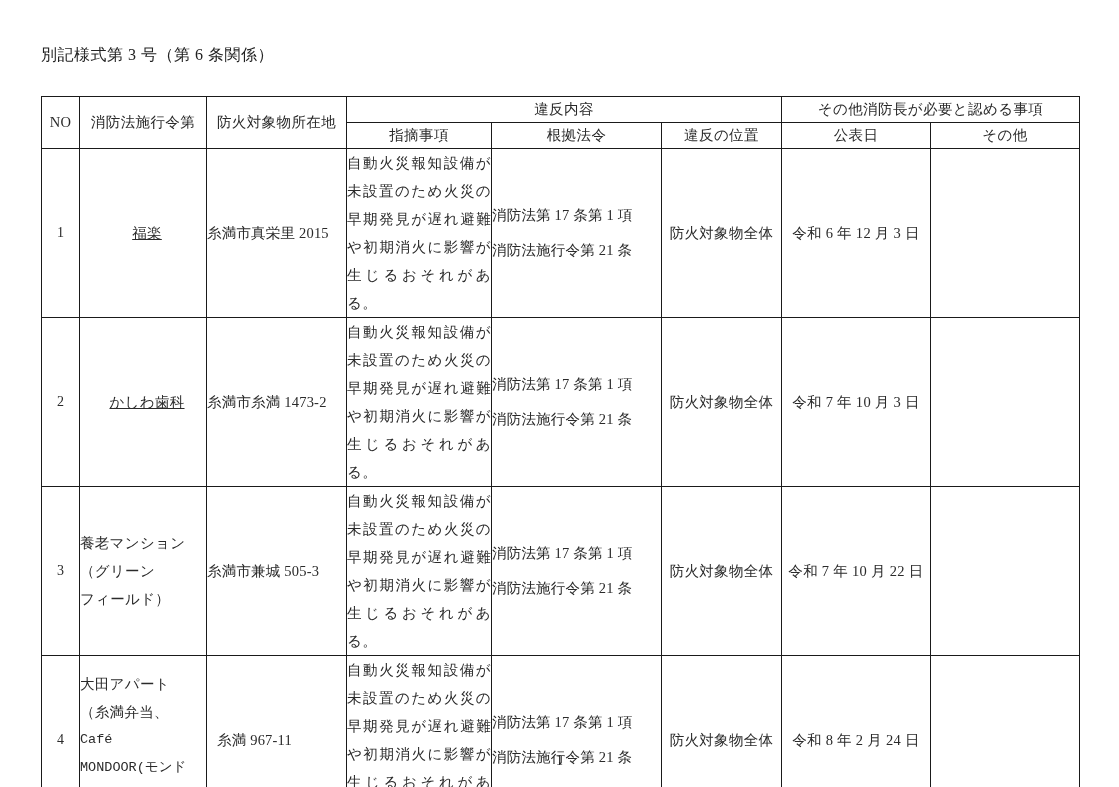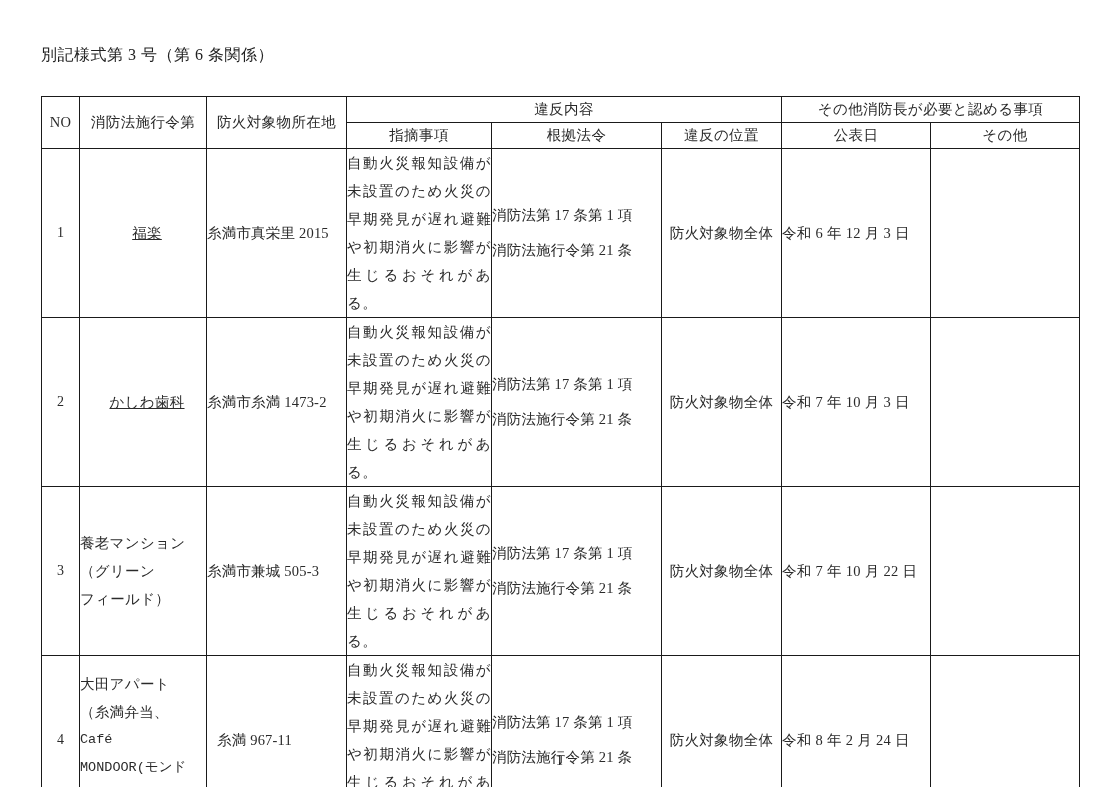--- a/index.html
+++ b/index.html
@@ -130,21 +130,21 @@
     vertical-align: top;
     padding-top: 22px;
     text-align: center;
     font-size: 14.5px;
     letter-spacing: 0.3px;
     margin-top: 28px;
   }
   td.date {
     vertical-align: top;
     padding-top: 22px;
-    text-align: left;
+    text-align: center;
     font-size: 14.5px;
     letter-spacing: 0.3px;
   }
   td.other {
     vertical-align: top;
   }
 
   .mono {
     font-family: "Liberation Mono", "DejaVu Sans Mono", monospace;
     font-size: 13.5px;

